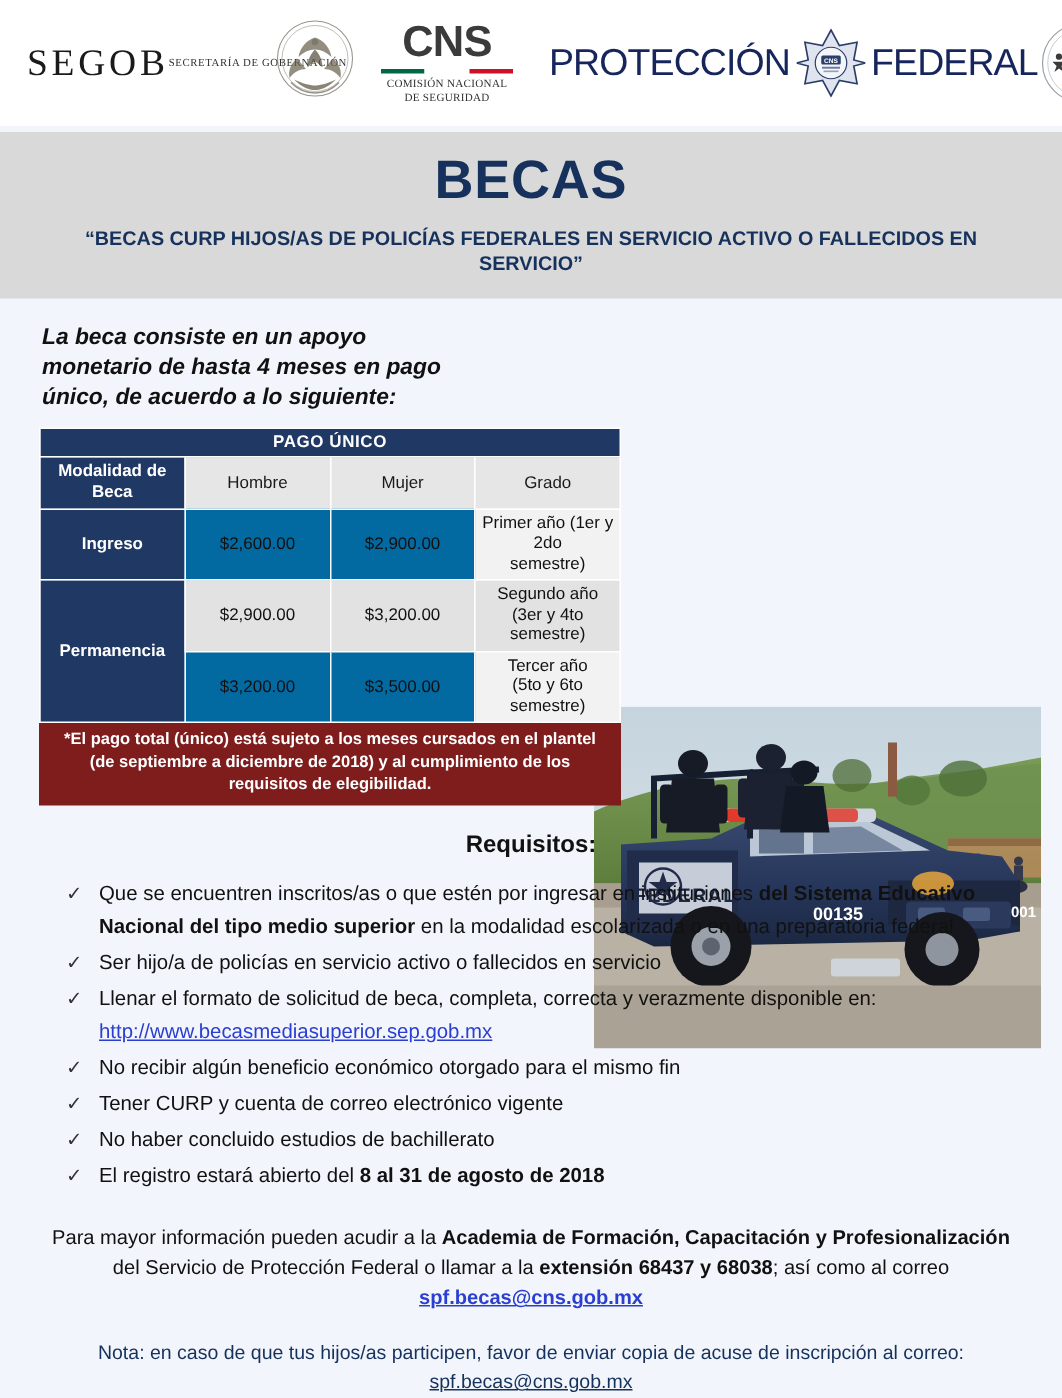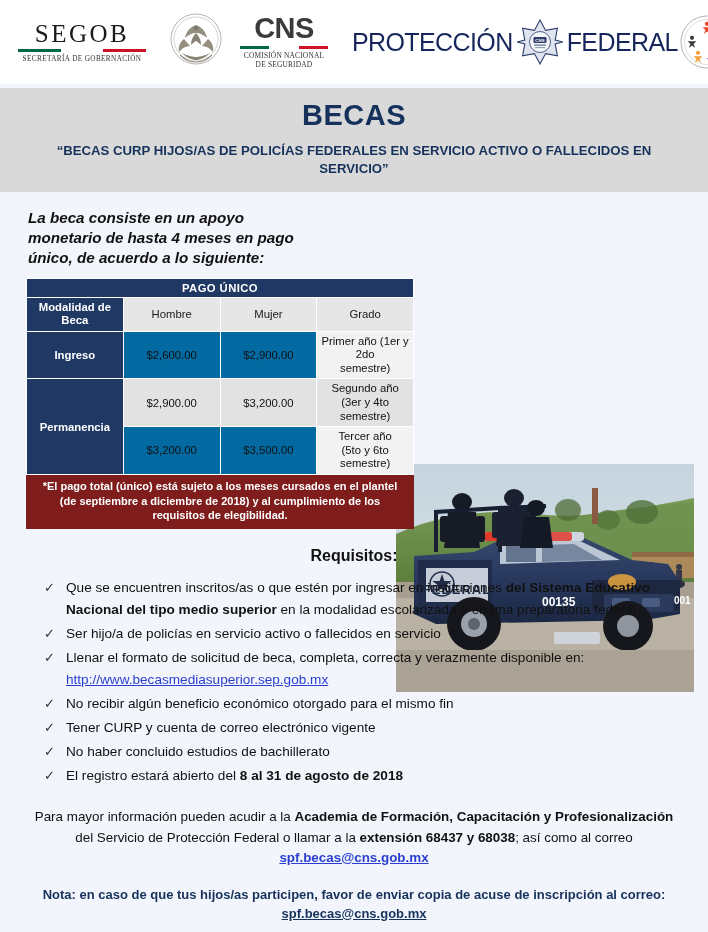--- a/index.html
+++ b/index.html
@@ -25,21 +25,21 @@
   
   .logo-band {
     position: relative;
     height: 84px;
     background: #ffffff;
     display: flex;
     align-items: center;
     padding: 0 12px 0 18px;
     box-sizing: border-box;
   }
-  .logo-segob { display: flex; flex-direction: column; align-items: center; width: 142px; }
+  .logo-segob { display: flex; flex-direction: row; align-items: center; width: 142px; }
   .segob-word {
     font-family: "Liberation Serif", serif;
     font-size: 25px;
     letter-spacing: 2.5px;
     color: #1a1a1a;
     line-height: 1;
   }
   .tricolor {
     display: flex;
     width: 128px;
@@ -104,21 +104,21 @@
 
   .thin-rule { height: 4px; background: #f2f5fb; }
 
   
   .title-banner {
     background: #d9d9d9;
     padding: 12px 30px 14px 30px;
     text-align: center;
   }
   .becas-title {
-    font-size: 29px;
+    font-size: 36px;
     font-weight: bold;
     color: #16325c;
     letter-spacing: 0.5px;
     line-height: 1.1;
     margin-bottom: 10px;
   }
   .becas-sub {
     font-size: 13.2px;
     font-weight: bold;
     color: #16325c;
@@ -270,21 +270,21 @@
   }
   .contact b { font-weight: bold; }
   a.mail {
     color: #2a3fd1;
     text-decoration: underline;
     font-weight: bold;
   }
   .nota {
     margin: 18px 22px 0 22px;
     font-size: 13px;
-    font-weight: bold;
+    font-weight: normal;
     line-height: 1.45;
     text-align: center;
     color: #16325c;
   }
   .nota a { color: #16325c; text-decoration: underline; }
 </style>
 </head>
 <body>
 
 <div class="page">

